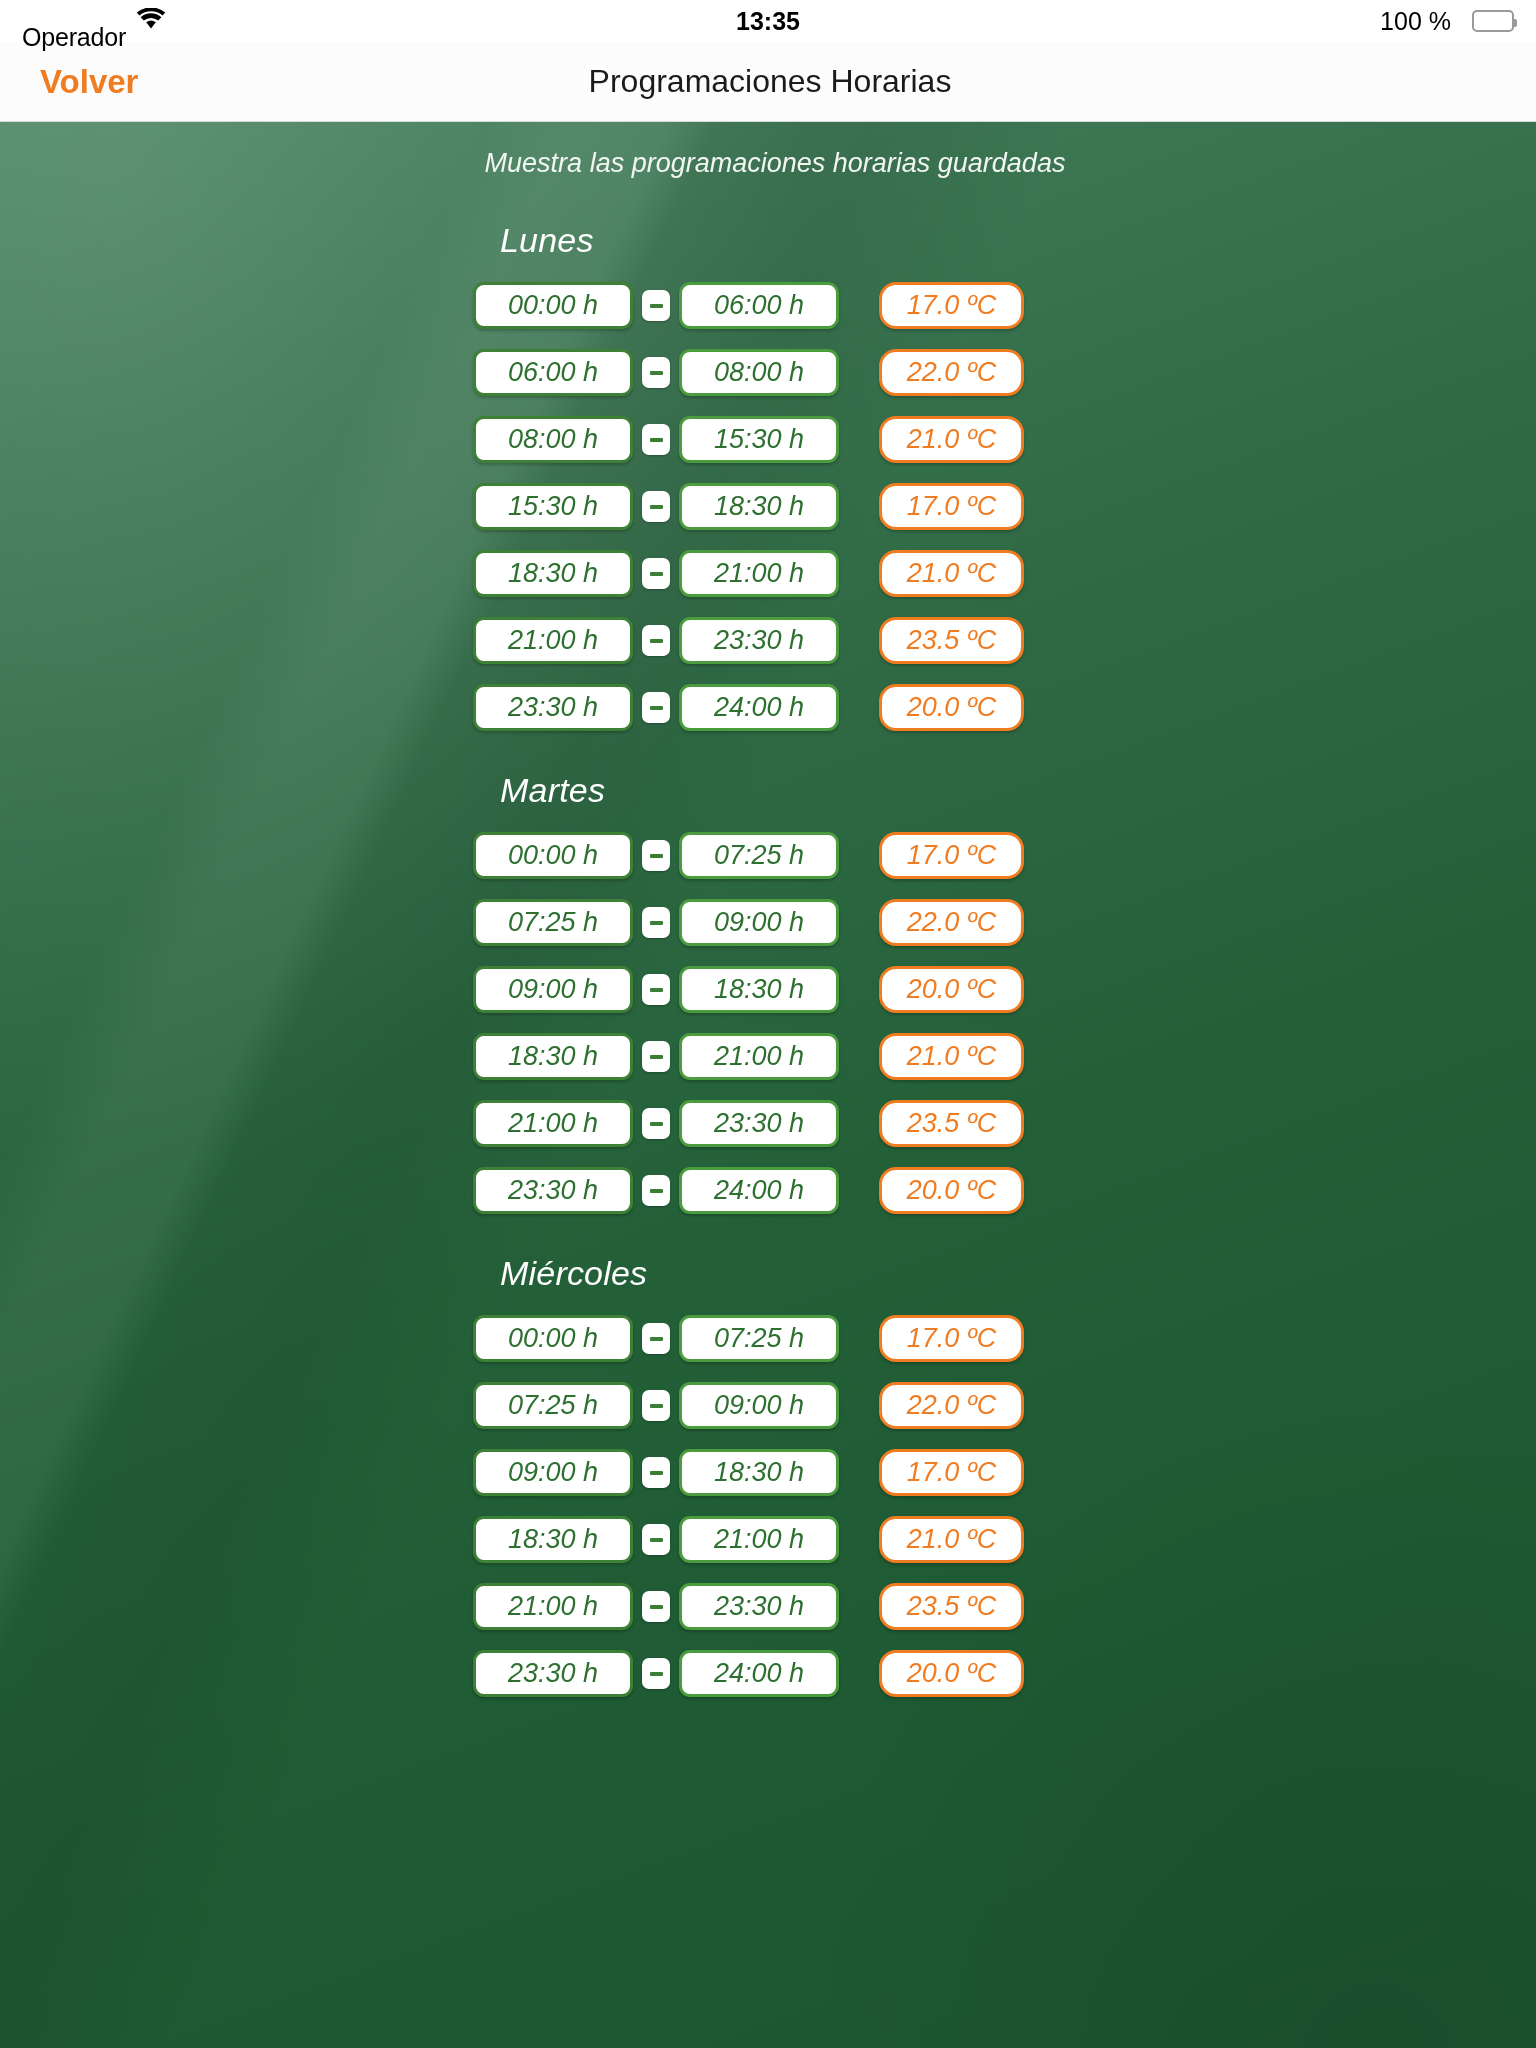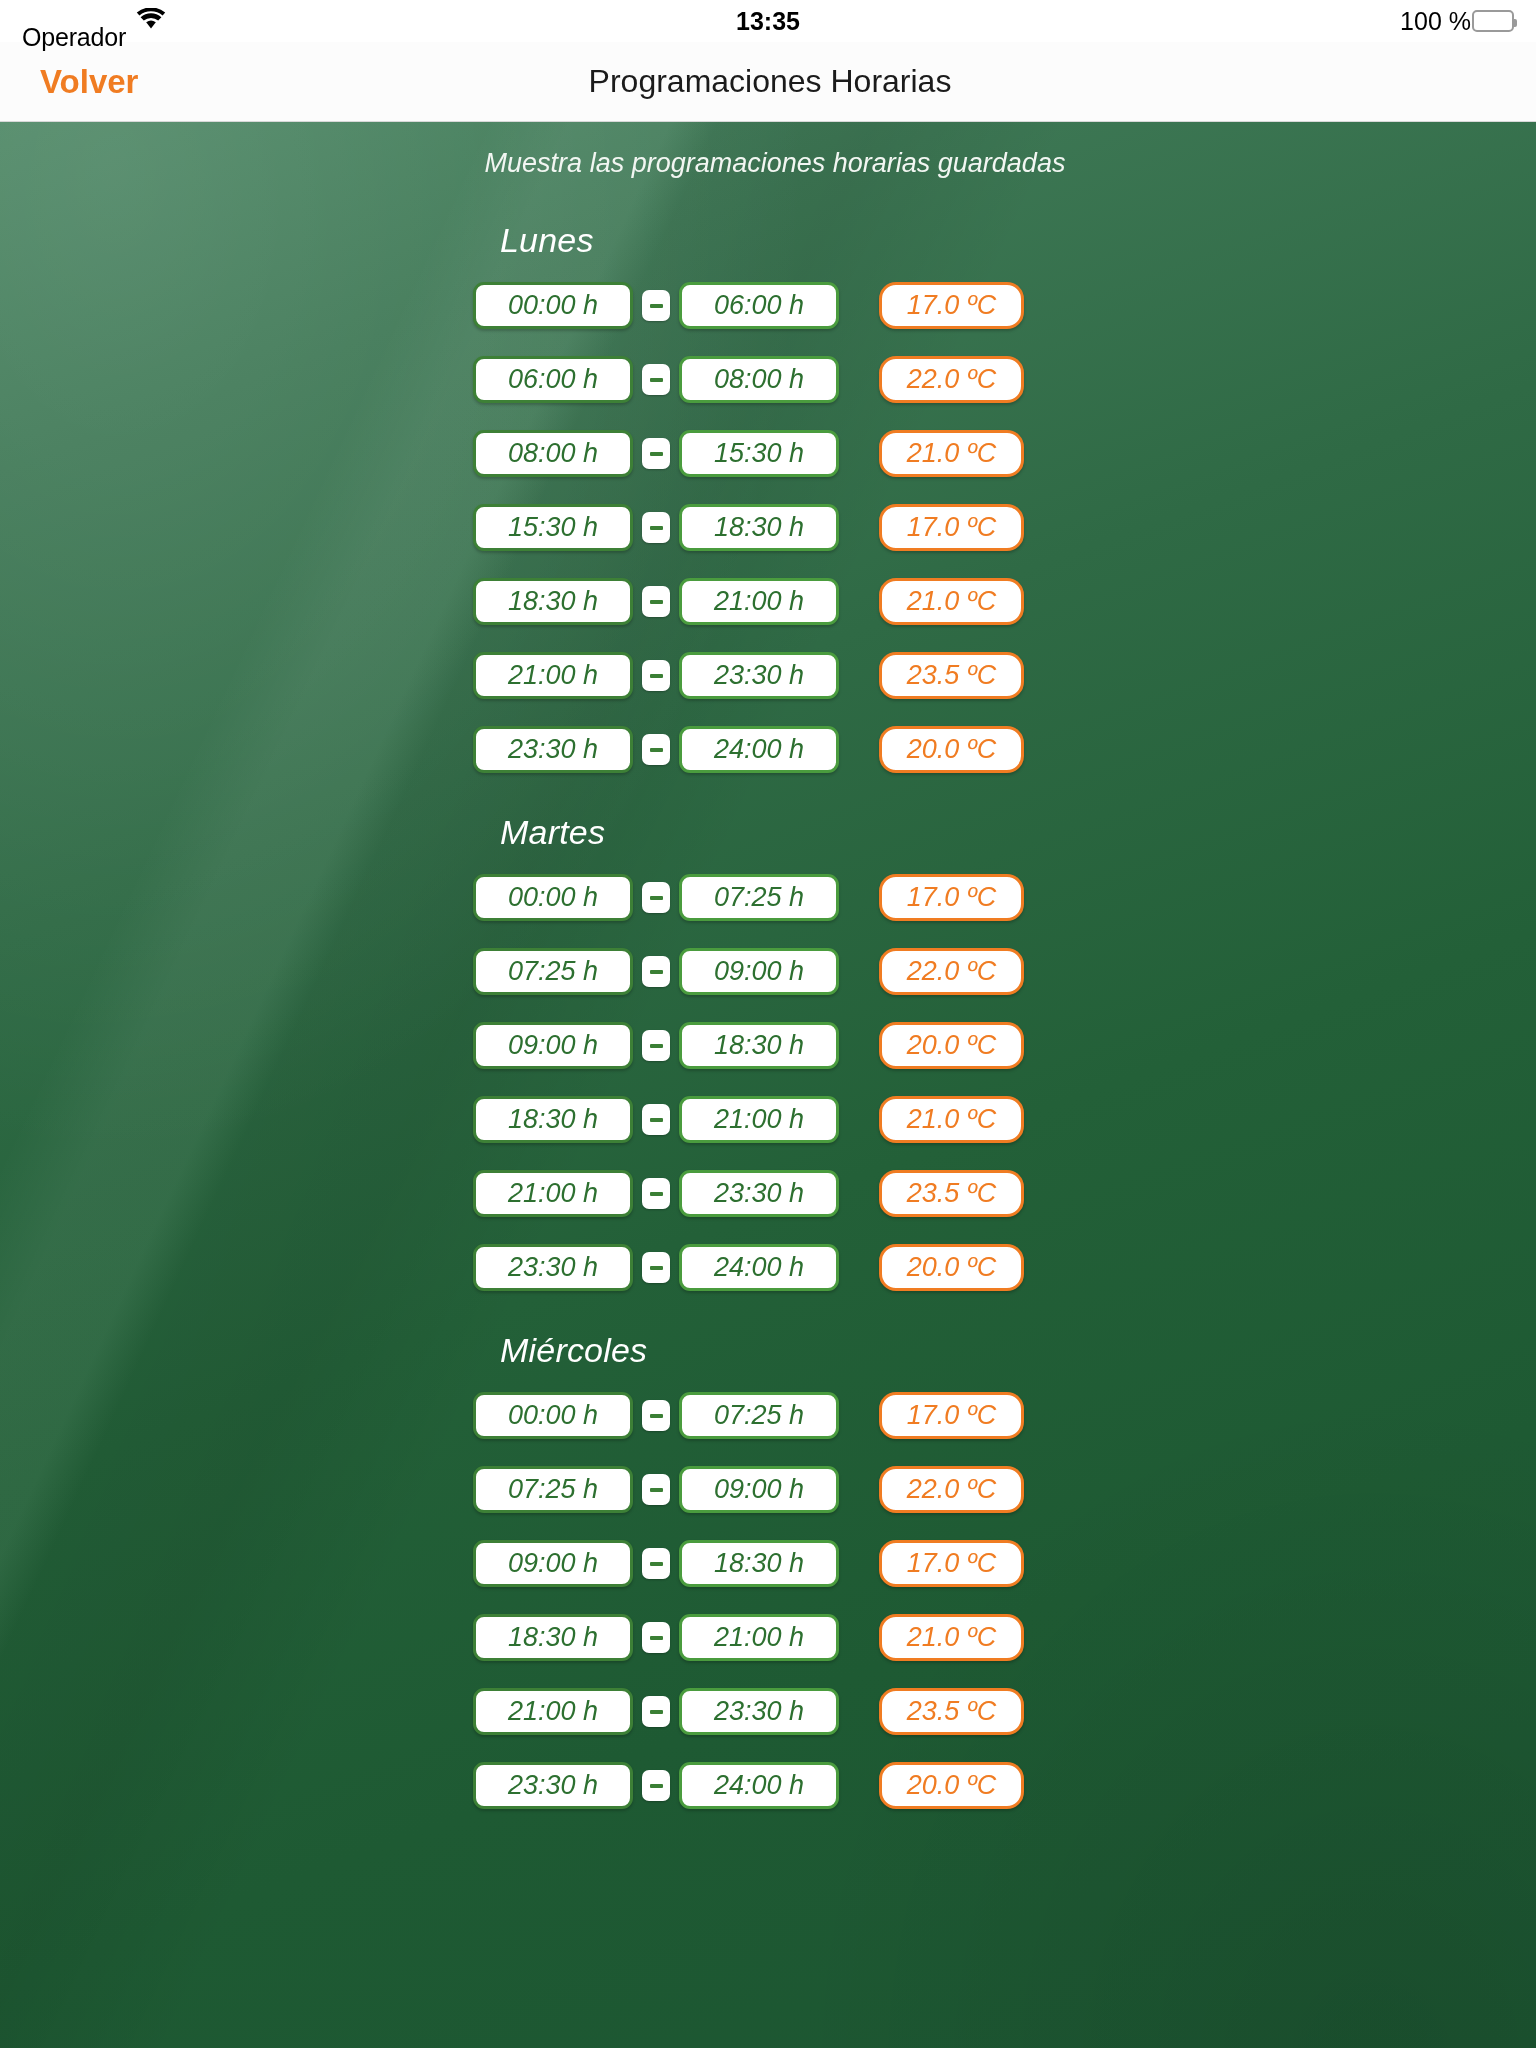--- a/index.html
+++ b/index.html
@@ -49,21 +49,21 @@
     text-align: center;
     font-size: 25px;
     font-weight: bold;
     color: #000;
     pointer-events: none;
   }
   .status-right {
     margin-left: auto;
     display: flex;
     align-items: center;
-    gap: 1px;
+    gap: 21px;
     position: relative;
     z-index: 2;
   }
   .battery-pct {
     font-size: 25px;
     color: #000;
   }
   .battery-shape {
     position: relative;
     width: 42px;
@@ -173,21 +173,21 @@
   .day-block { margin-bottom: 6px; }
 
   .day-title {
     color: #ffffff;
     font-size: 34px;
     margin: 0 0 22px 500px;
     letter-spacing: 0.2px;
   }
   .day-block.subsequent .day-title { margin-top: 40px; }
 
-  .rows { display: flex; flex-direction: column; gap: 27px; }
+  .rows { display: flex; flex-direction: column; gap: 20px; }
 
   .sched-row {
     display: flex;
     align-items: center;
     padding-left: 473px;
   }
 
   .time-box {
     width: 160px;
     height: 47px;

